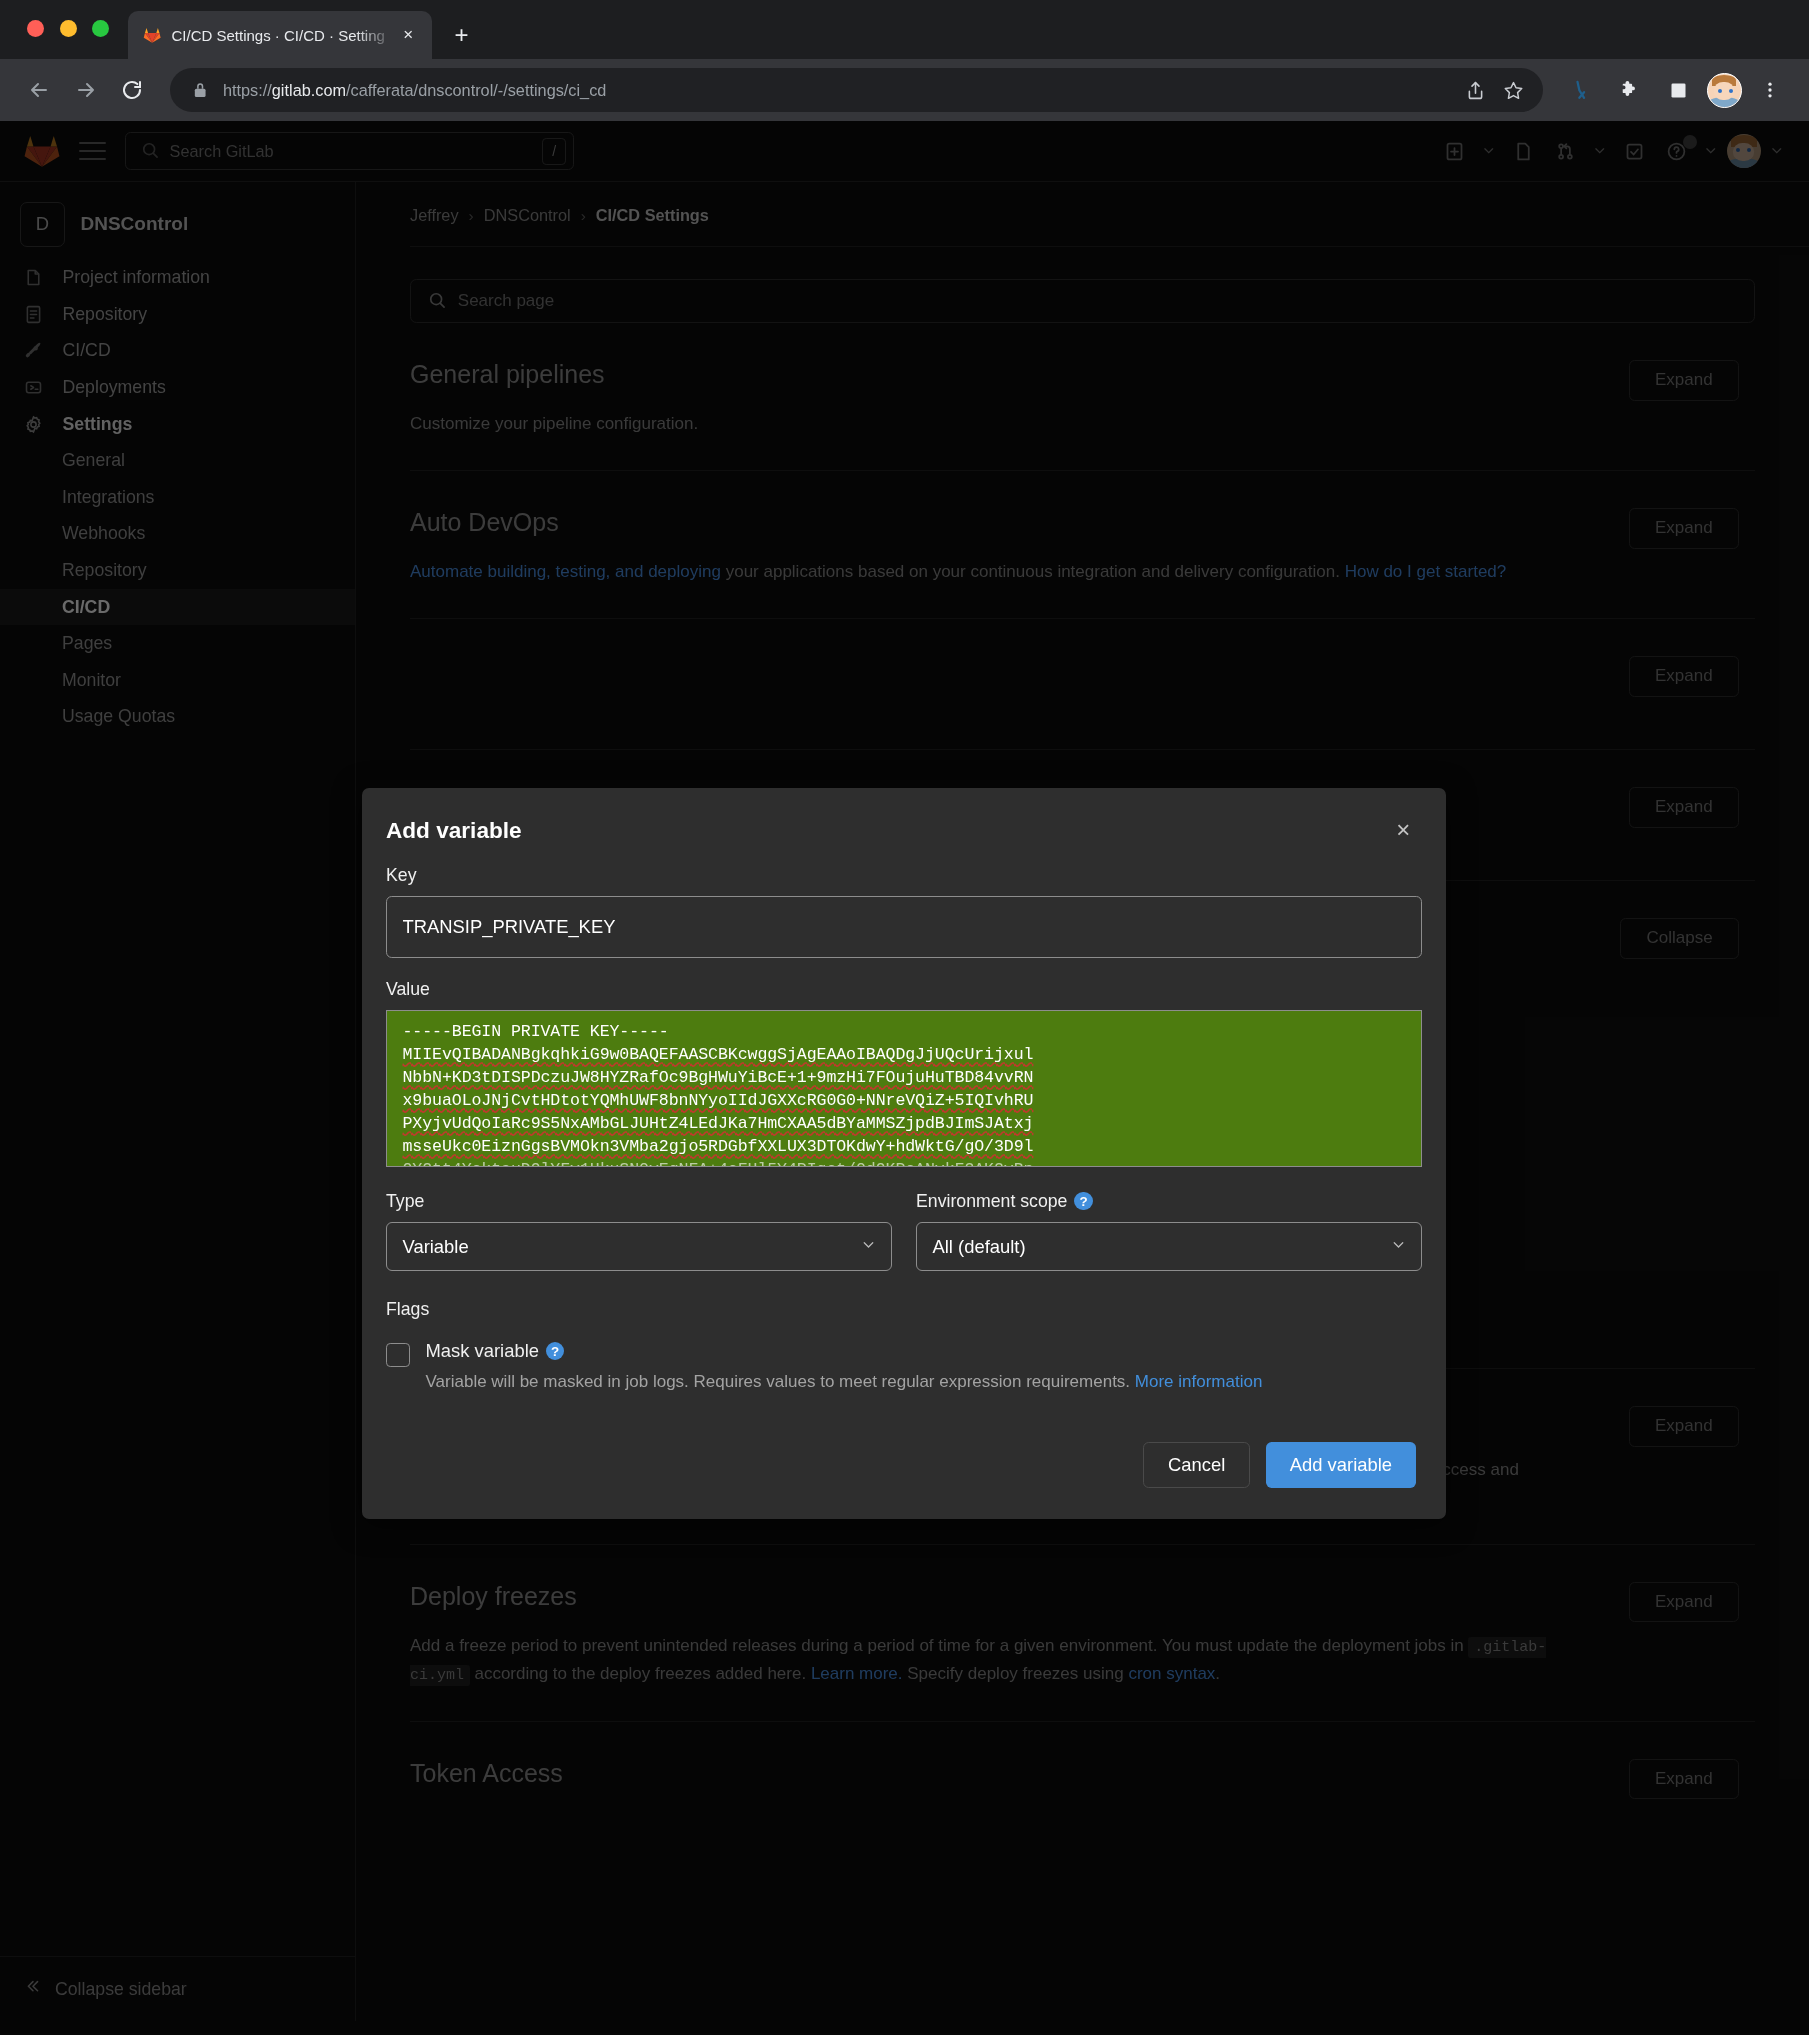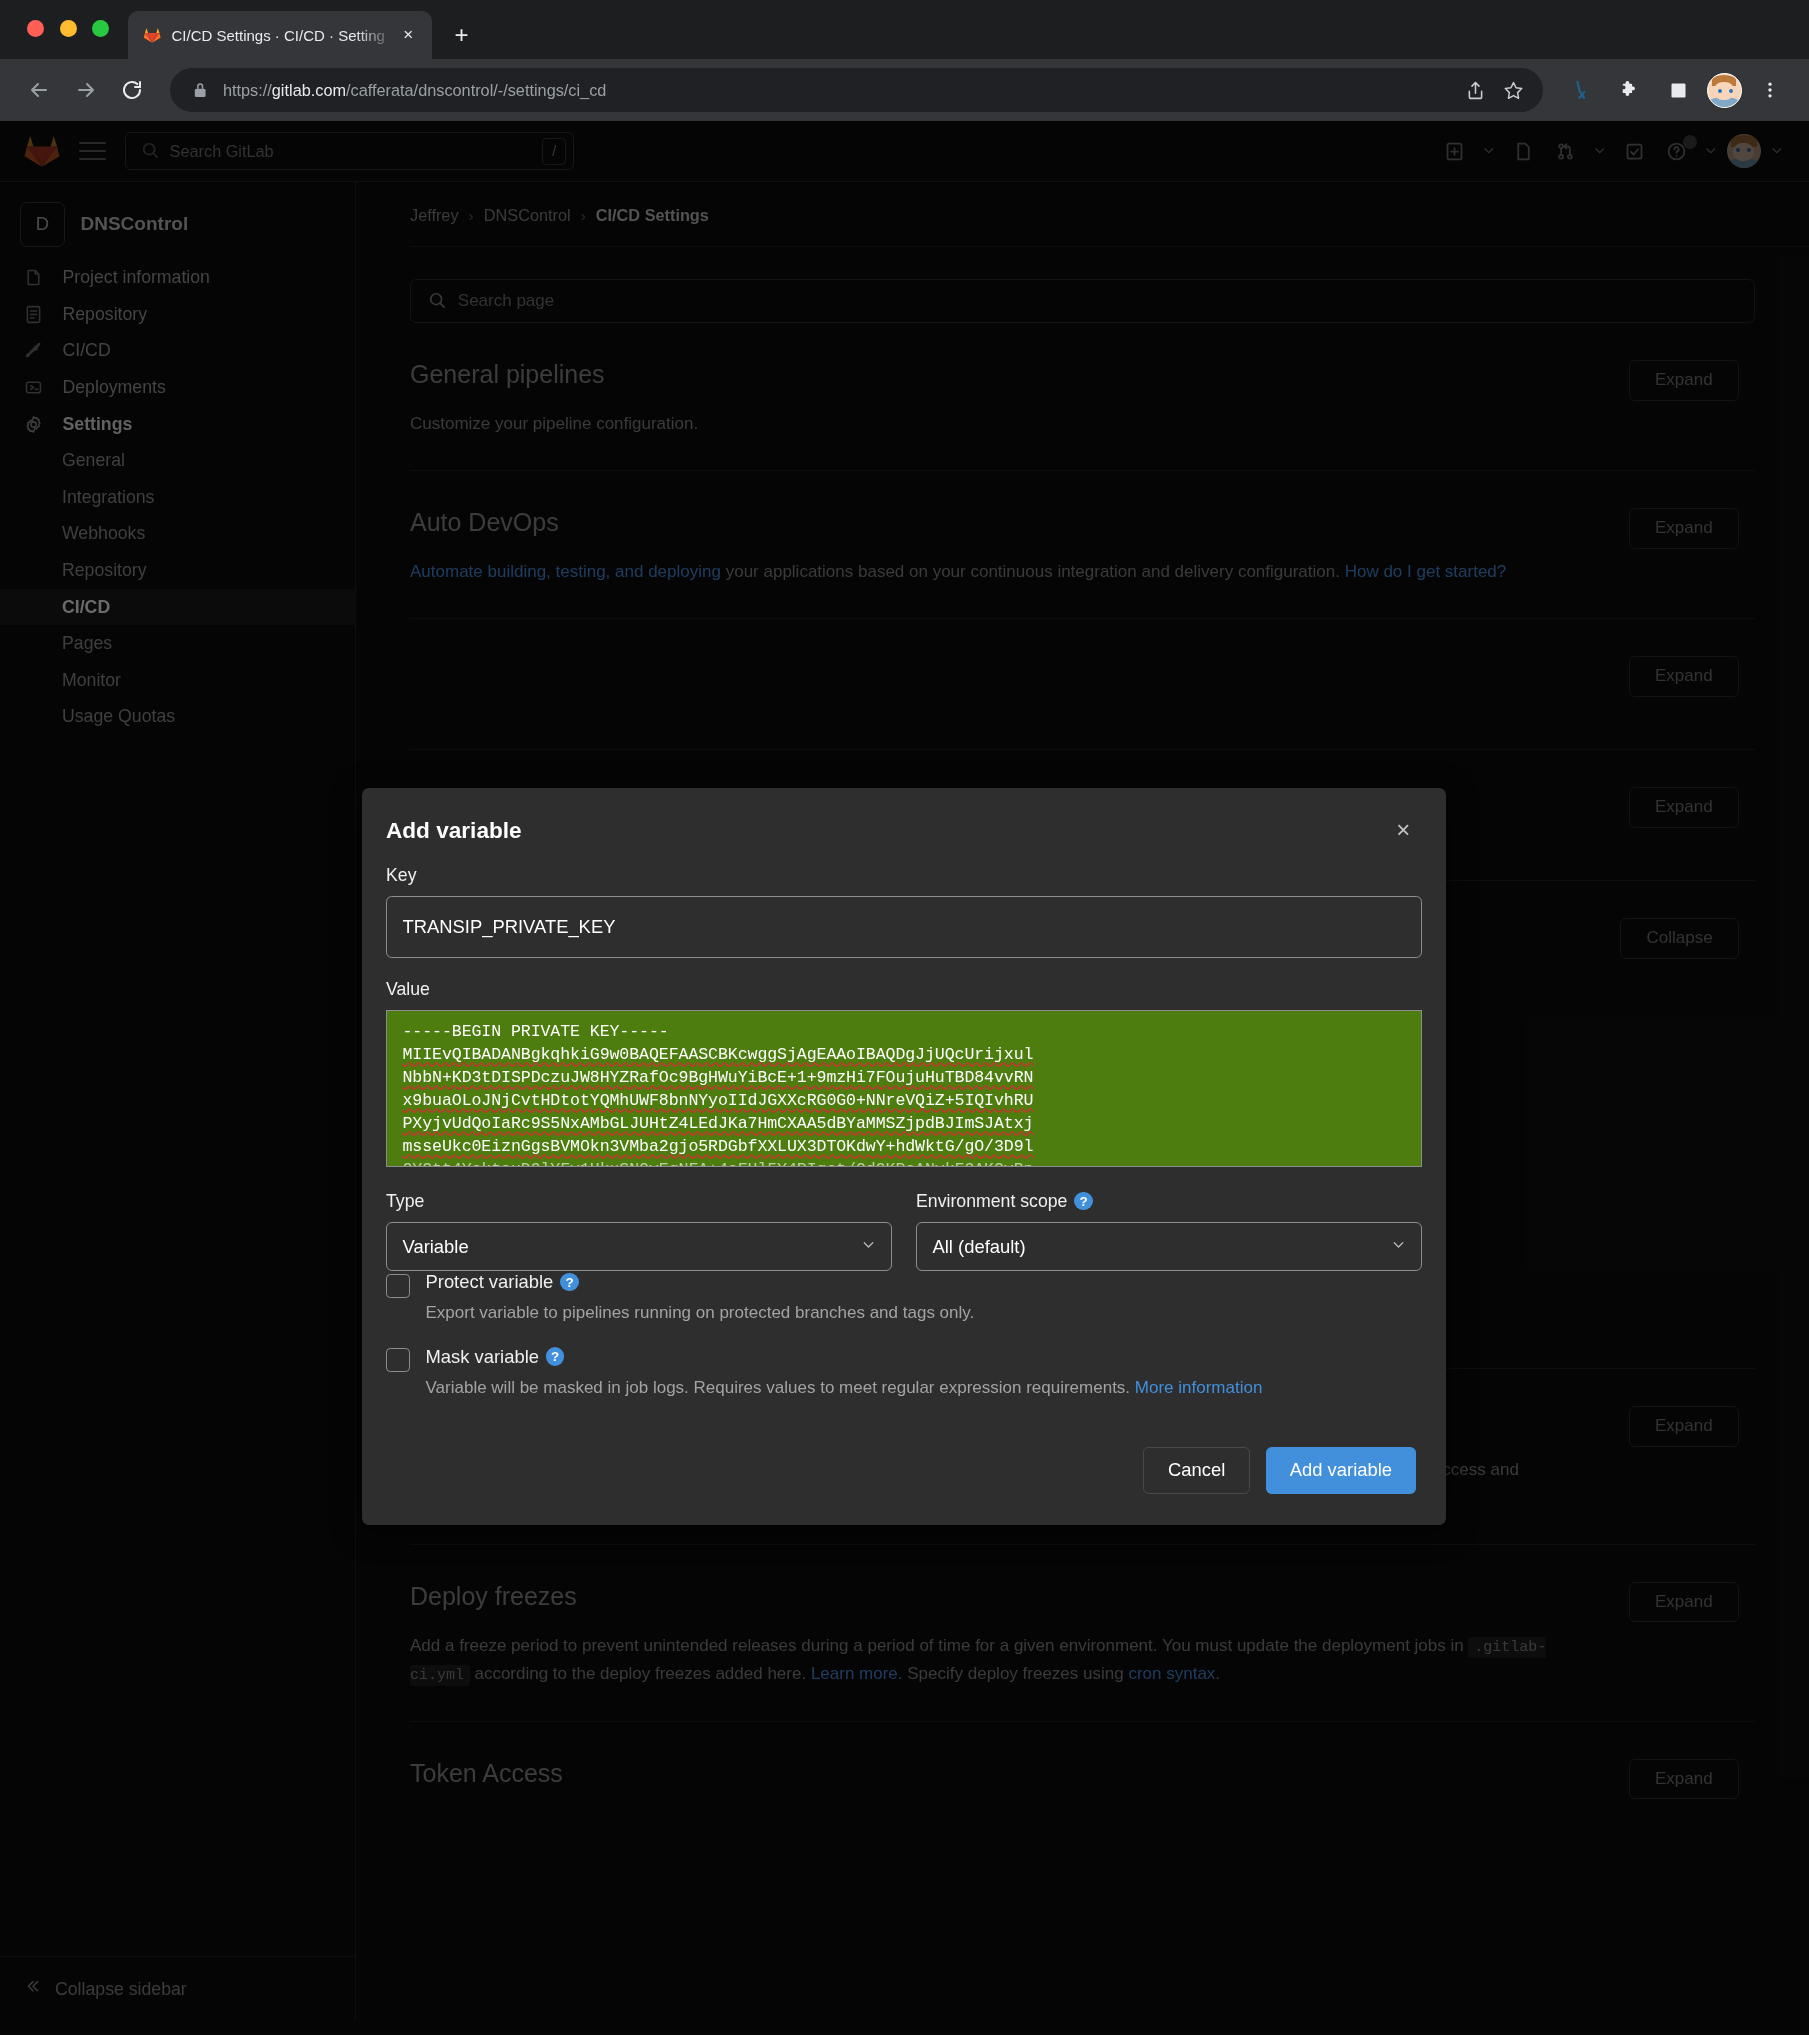--- a/index.html
+++ b/index.html
@@ -667,28 +667,22 @@
             <span class="txt">All (default)</span>
             <span class="cv">
               <svg width="17" height="17" viewBox="0 0 24 24" fill="none" stroke="#b9b9b9" stroke-width="1.8" stroke-linecap="round">
                   <path d="M6 9.5l6 6 6-6"></path>
                 </svg>
             </span>
           </div>
         </div>
       </div>
 
-
-      <div class="flag-row">
-        <div class="cbx"></div>
-        <div>
-          <div class="flag-main"><span>Protect variable</span><span class="help-badge">?</span></div>
-          <div class="flag-desc">Export variable to pipelines running on protected branches and tags only.</div>
-        </div>
-      </div>
+      <div id="flags-label">Flags</div>
+
 
       <div class="flag-row" style="margin-top:20px">
         <div class="cbx"></div>
         <div>
           <div class="flag-main"><span>Mask variable</span><span class="help-badge">?</span></div>
           <div class="flag-desc"><span>Variable will be masked in job logs. Requires values to meet regular expression requirements. </span><span class="lnk">More information</span></div>
         </div>
       </div>
     </div>
 

